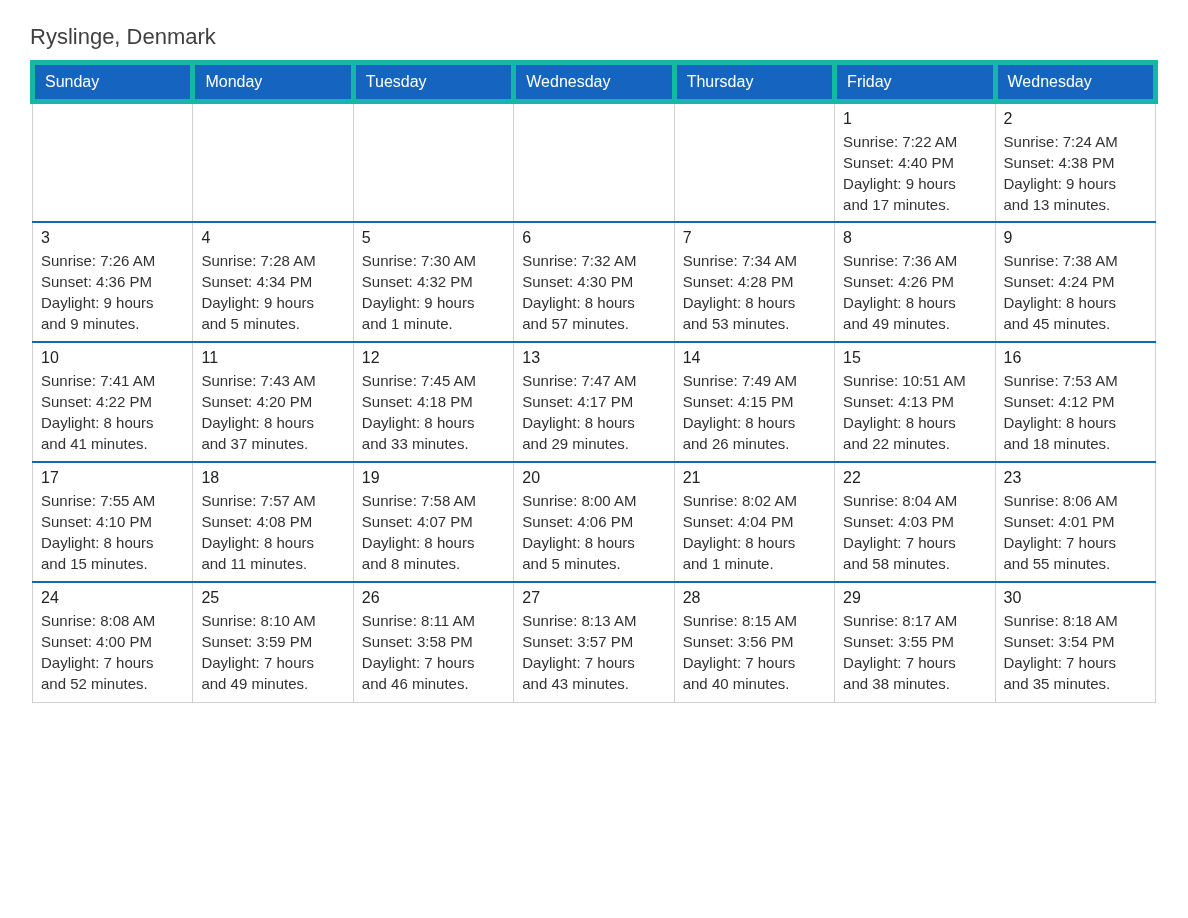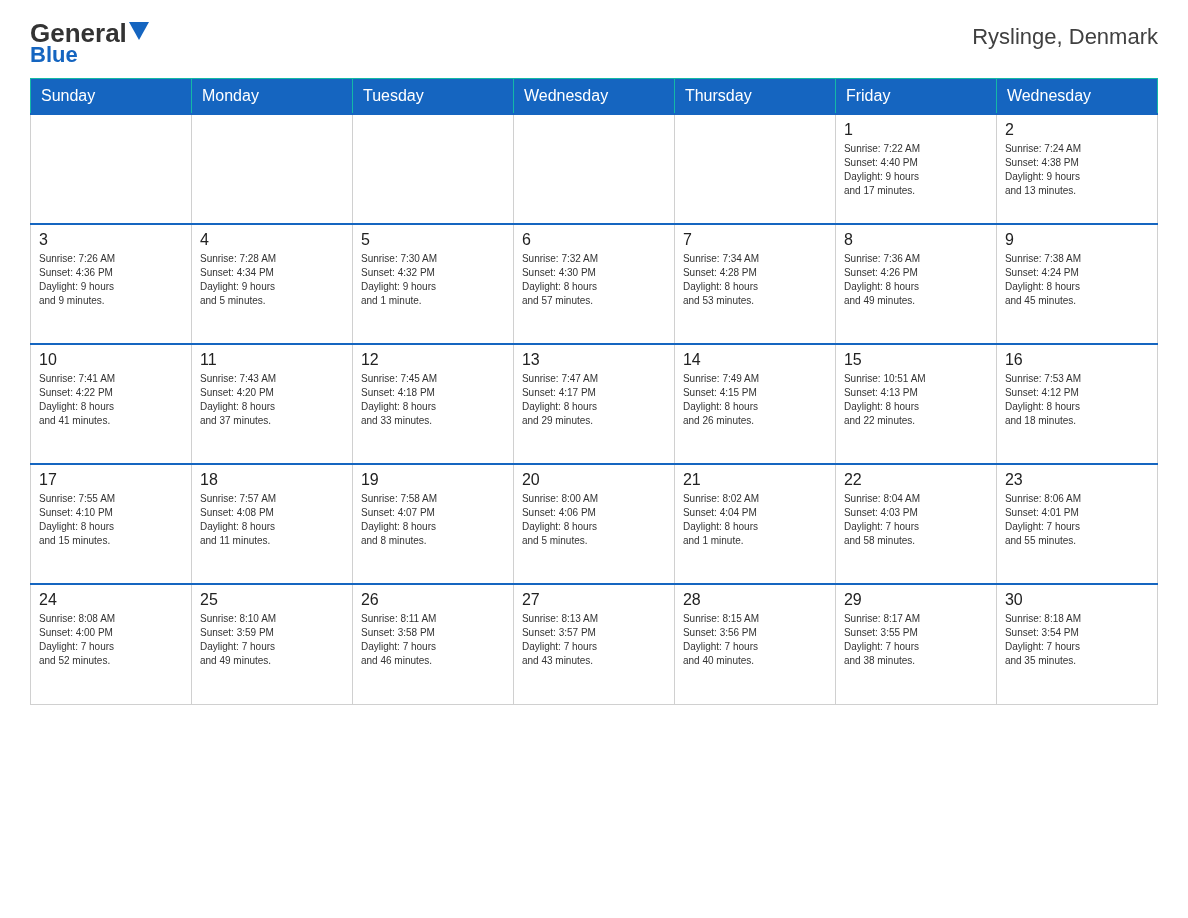--- a/index.html
+++ b/index.html
@@ -52,21 +52,21 @@
       border-collapse: collapse;
       margin-top: 10px;
     }
     .calendar th {
       background-color: #1565c0;
       color: #fff;
       font-size: 16px;
       font-weight: normal;
       padding: 8px 10px;
       text-align: left;
-      border: 1px solid #14b8a6;
+      border: 5px solid #14b8a6;
     }
     .calendar td {
       vertical-align: top;
       padding: 6px 8px;
       border: 1px solid #ccc;
       width: 14.285%;
       min-height: 110px;
       height: 120px;
       font-size: 13px;
       color: #333;
@@ -76,21 +76,21 @@
       height: 110px;
     }
     .day-number {
       font-size: 16px;
       font-weight: normal;
       color: #222;
       margin-bottom: 3px;
       display: block;
     }
     .day-info {
-      font-size: 10px;
+      font-size: 15px;
       color: #333;
       line-height: 1.4;
     }
     .empty-cell {
       background: #f9f9f9;
     }
     .calendar tbody tr td {
       border-top: 2px solid #1565c0;
     }
     .calendar tbody tr td + td {
@@ -102,31 +102,20 @@
     }
     .calendar tbody td {
       border: 1px solid #d0d0d0;
       border-top: 2px solid #1565c0;
     }
   </style>
 </head>
 <body>
 
 <div class="header">
-  <div class="logo">
-    <div style="display:flex; align-items:center;">
-      <span class="logo-text">General</span>
-      <div style="display:inline-block; margin-left:2px; margin-top:2px;">
-        <svg width="20" height="20" viewBox="0 0 20 20">
-          <polygon points="0,0 20,0 10,18" fill="#1565c0"></polygon>
-        </svg>
-      </div>
-    </div>
-    <div class="logo-blue">Blue</div>
-  </div>
   <div class="title-block">
     <div class="location">Ryslinge, Denmark</div>
   </div>
 </div>
 
 <table class="calendar">
   <thead>
     <tr>
     <th>Sunday</th>
         <th>Monday</th>

